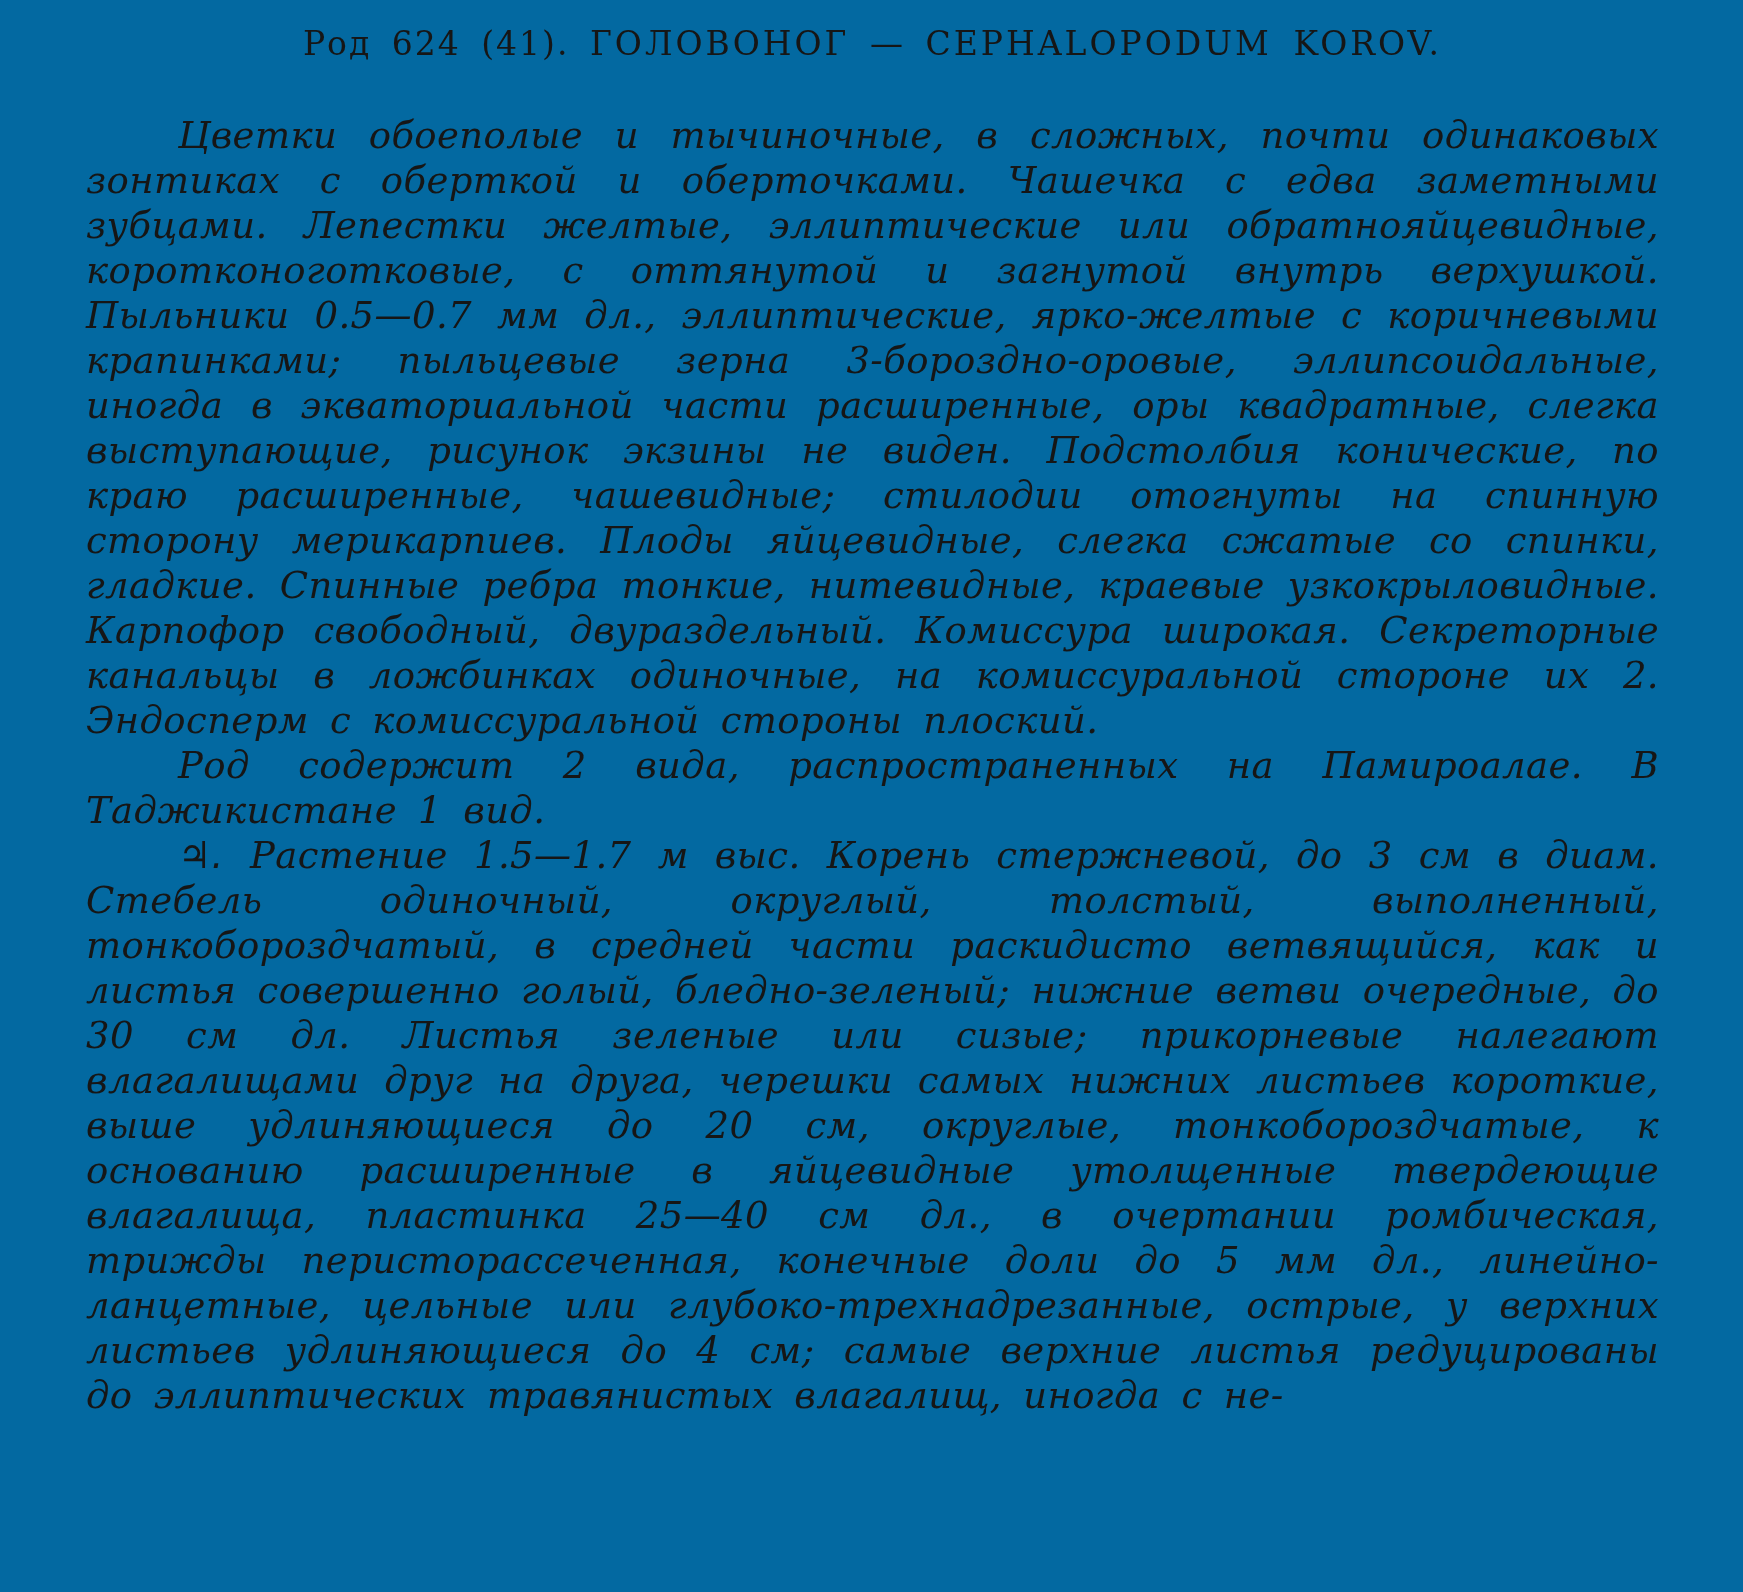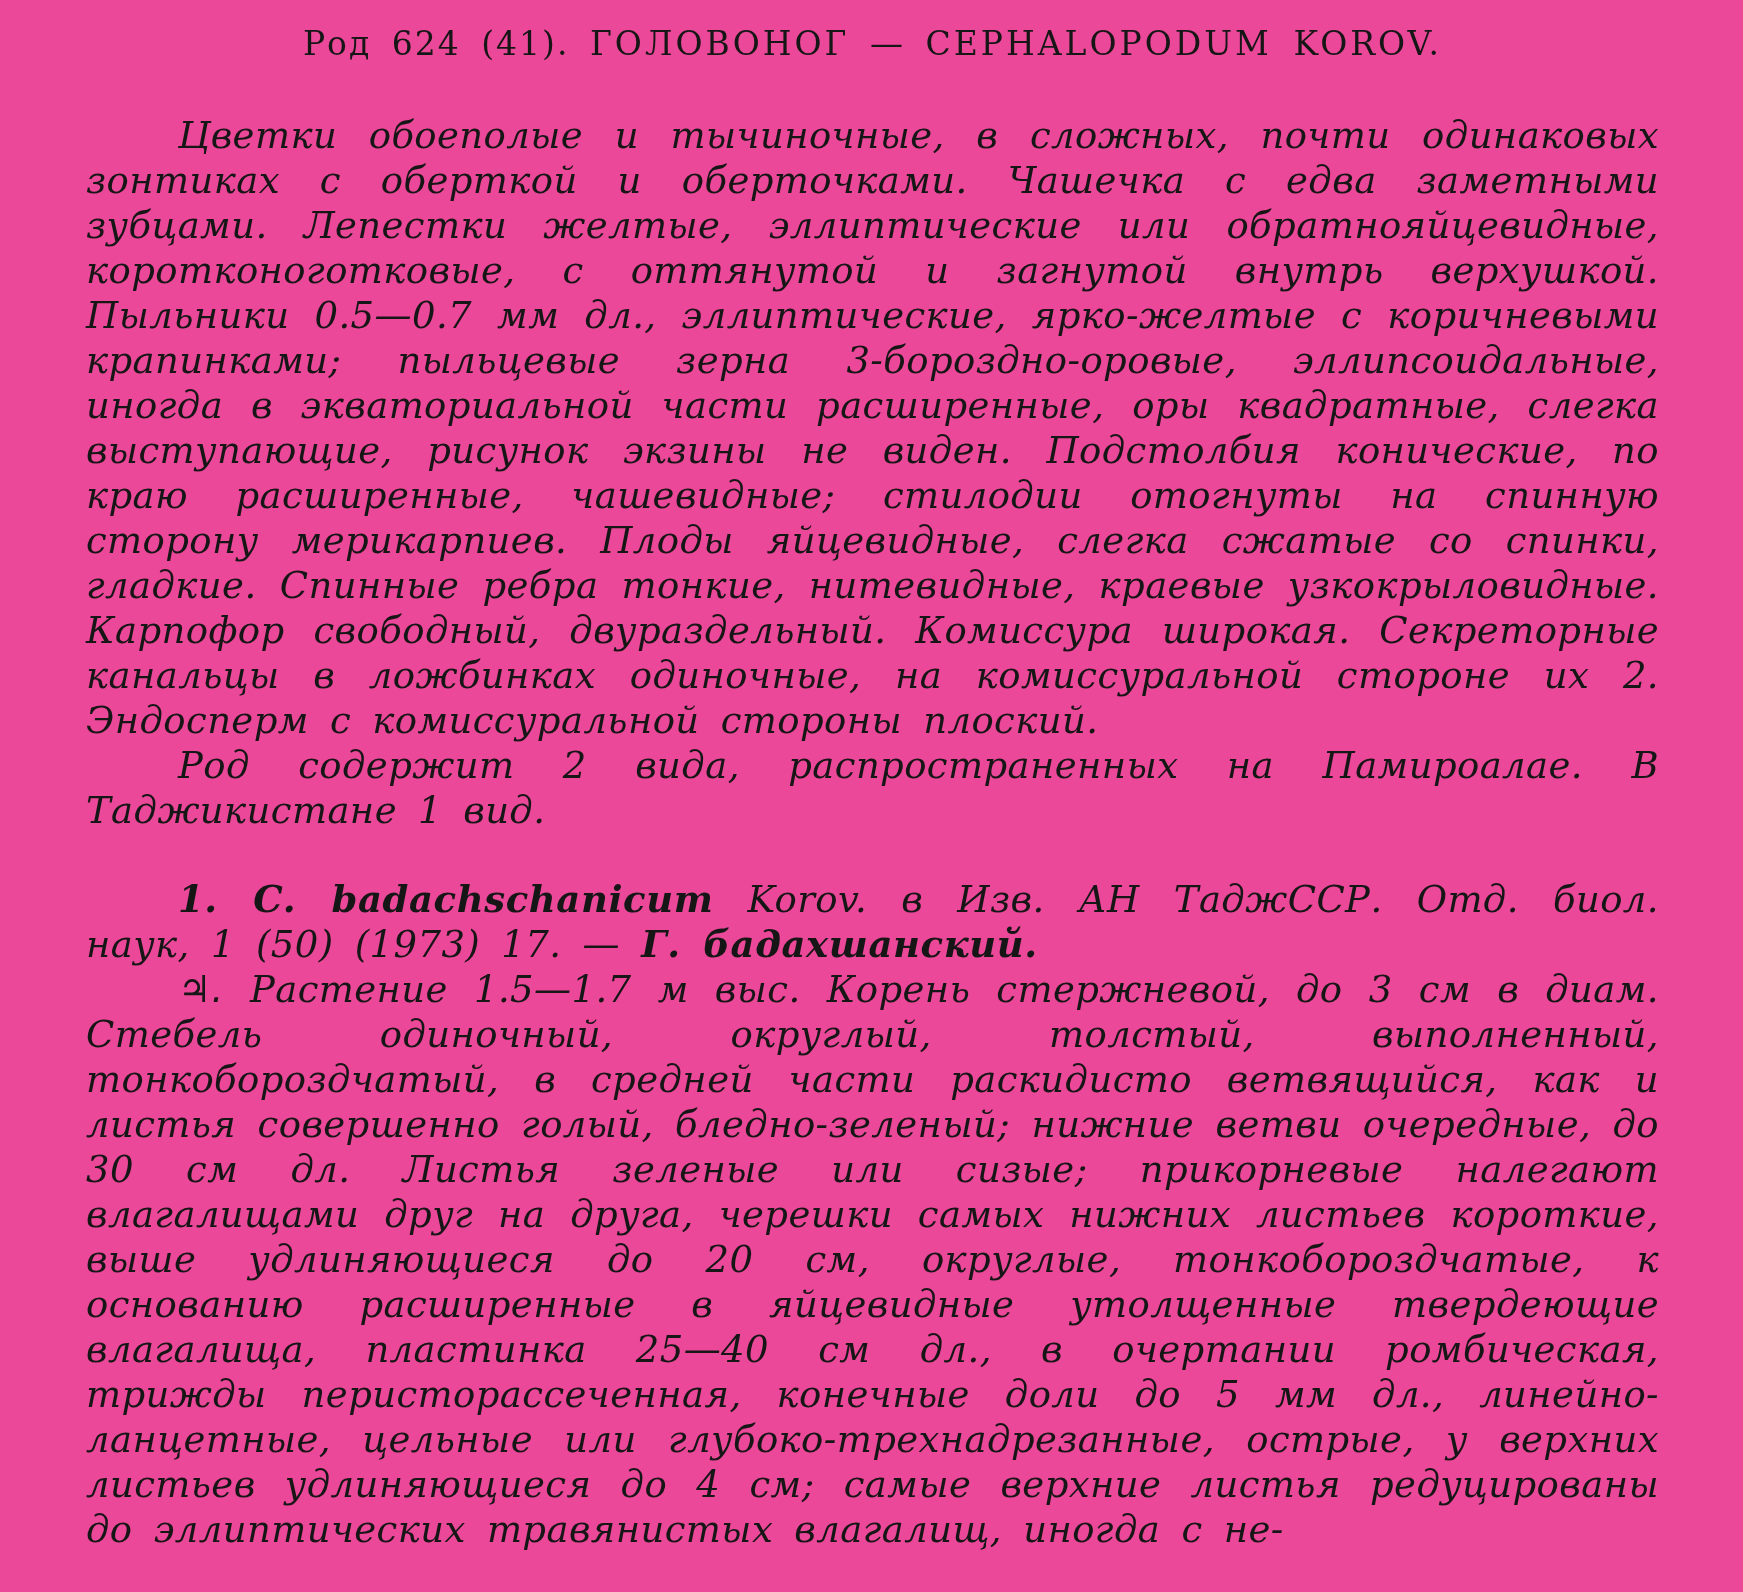--- a/index.html
+++ b/index.html
@@ -9,21 +9,21 @@
     background: #ffffff;
     color: #161616;
     font-family: "DejaVu Serif", "Liberation Serif", serif;
   }
   .page {
     box-sizing: border-box;
     width: 1743px;
     height: 1592px;
     padding: 24px 84px 0 86px;
     overflow: hidden;
-    background: #ec4899;
+    background: #0369a1;
   }
   .title {
     font-size: 33px;
     font-weight: normal;
     text-align: center;
     margin: 0 0 50px 0;
     letter-spacing: 2px;
     word-spacing: 8px;
     white-space: nowrap;
   }
@@ -51,26 +51,19 @@
     <span class="caps">ГОЛОВОНОГ</span>
     <span>—</span>
     <span class="caps">CEPHALOPODUM KOROV.</span>
   </h1>
 
   <p class="body indent">Цветки обоеполые и тычиночные, в сложных, почти одинаковых зонтиках с оберткой и оберточками. Чашечка с едва заметными зубцами. Лепестки желтые, эллиптические или обратнояйцевидные, коротконоготковые, с оттянутой и загнутой внутрь верхушкой. Пыльники 0.5—0.7 мм дл., эллиптические, ярко-желтые с коричневыми крапинками; пыльцевые зерна 3-бороздно-оровые, эллипсоидальные, иногда в экваториальной части расширенные, оры квадратные, слегка выступающие, рисунок экзины не виден. Подстолбия конические, по краю расширенные, чашевидные; стилодии отогнуты на спинную сторону мерикарпиев. Плоды яйцевидные, слегка сжатые со спинки, гладкие. Спинные ребра тонкие, нитевидные, краевые узкокрыловидные. Карпофор свободный, двураздельный. Комиссура широкая. Секреторные канальцы в ложбинках одиночные, на комиссуральной стороне их 2. Эндосперм с комиссуральной стороны плоский.</p>
 
 
   <p class="body indent">Род содержит 2 вида, распространенных на Памироалае. В Таджикистане 1 вид.</p>
 
-  <p class="body indent species-heading">
-    <b>1. C. badachschanicum</b>
-    <span>Korov.</span>
-    <span>в Изв. АН ТаджССР. Отд. биол. наук, 1 (50) (1973) 17.</span>
-    <span>—</span>
-    <b>Г. бадахшанский.</b>
-  </p>
 
   <p class="body indent">
     <span class="sign">♃.</span>
     <span>Растение 1.5—1.7 м выс. Корень стержневой, до 3 см в диам. Стебель одиночный, округлый, толстый, выполненный, тонкобороздчатый, в средней части раскидисто ветвящийся, как и листья совершенно голый, бледно-зеленый; нижние ветви очередные, до 30 см дл. Листья зеленые или сизые; прикорневые налегают влагалищами друг на друга, черешки самых нижних листьев короткие, выше удлиняющиеся до 20 см, округлые, тонкобороздчатые, к основанию расширенные в яйцевидные утолщенные твердеющие влагалища, пластинка 25—40 см дл., в очертании ромбическая, трижды перисторассеченная, конечные доли до 5 мм дл., линейно-ланцетные, цельные или глубоко-трехнадрезанные, острые, у верхних листьев удлиняющиеся до 4 см; самые верхние листья редуцированы до эллиптических травянистых влагалищ, иногда с не-</span>
   </p>
 
 </div>
 
 </body></html>

